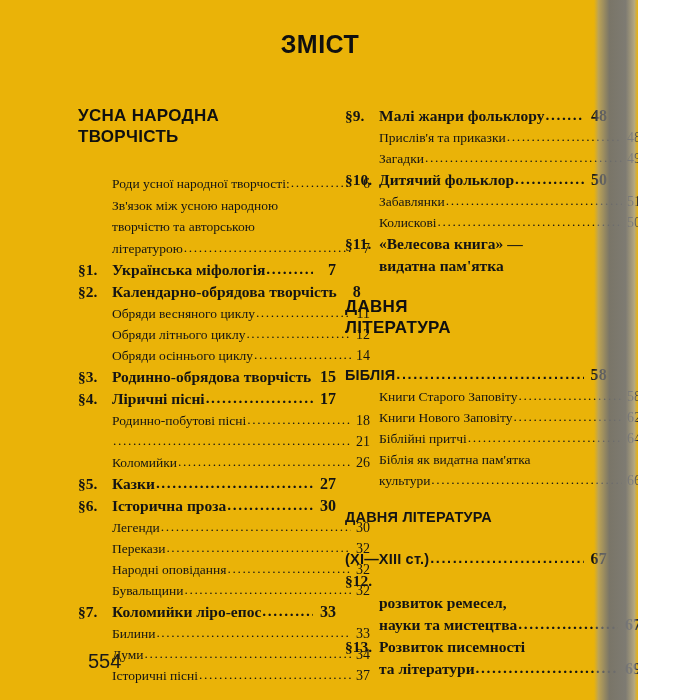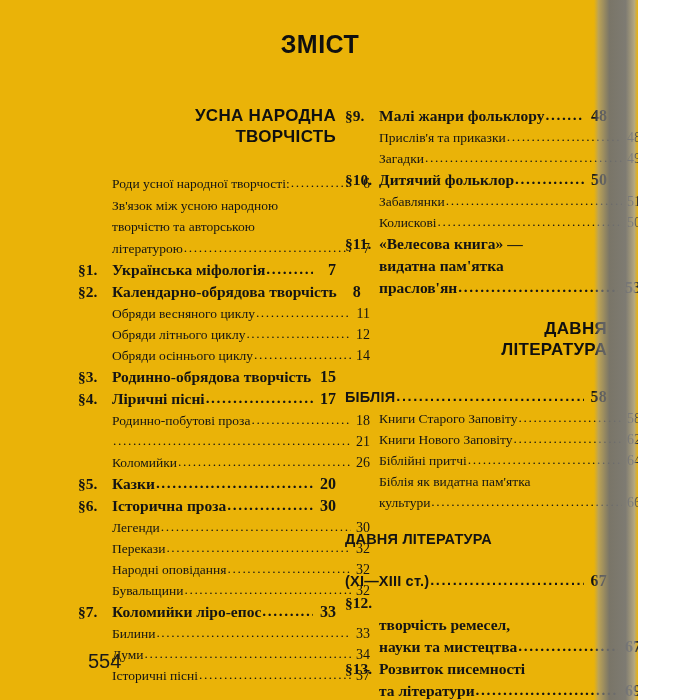--- a/index.html
+++ b/index.html
@@ -61,21 +61,21 @@
     top: 105px;
   }
   #column-left  { left: 78px;  width: 258px; }
   #column-right { left: 345px; width: 262px; }
 
   .section-heading {
     font-family: "Liberation Sans", "DejaVu Sans", sans-serif;
     font-weight: bold;
     font-size: 17px;
     line-height: 21px;
-    text-align: right;
+    text-align: left;
     letter-spacing: 0.3px;
     color: #101010;
     margin: 0 0 26px 0;
   }
   .section-heading.gap-top { margin-top: 4px; }
 
   
   .toc-row {
     display: flex;
     align-items: baseline;
@@ -225,38 +225,38 @@
           <span class="leader"></span>
           <span class="page">15</span>
         </div>
         <div class="toc-row lvl1">
           <span class="num">§4.</span>
           <span class="label">Ліричні пісні</span>
           <span class="leader"></span>
           <span class="page">17</span>
         </div>
         <div class="toc-row lvl2">
-          <span class="label">Родинно-побутові проза</span>
+          <span class="label">Родинно-побутові пісні</span>
           <span class="leader"></span>
           <span class="page">18</span>
         </div>
         <div class="toc-row lvl2">
           <span class="leader"></span>
           <span class="page">21</span>
         </div>
         <div class="toc-row lvl2">
           <span class="label">Коломийки</span>
           <span class="leader"></span>
           <span class="page">26</span>
         </div>
         <div class="toc-row lvl1">
           <span class="num">§5.</span>
           <span class="label">Казки</span>
           <span class="leader"></span>
-          <span class="page">20</span>
+          <span class="page">27</span>
         </div>
         <div class="toc-row lvl1">
           <span class="num">§6.</span>
           <span class="label">Історична проза</span>
           <span class="leader"></span>
           <span class="page">30</span>
         </div>
         <div class="toc-row lvl2">
           <span class="label">Легенди</span>
           <span class="leader"></span>
@@ -334,25 +334,20 @@
           <span class="label">Колискові</span>
           <span class="leader"></span>
           <span class="page">50</span>
         </div>
         <div class="toc-row lvl1 no-leader">
           <span class="num">§11.</span>
           <span class="label">«Велесова книга» —</span>
         </div>
         <div class="toc-row lvl1 cont no-leader">
           <span class="label">видатна пам'ятка</span>
-        </div>
-        <div class="toc-row lvl1 cont">
-          <span class="label">праслов'ян</span>
-          <span class="leader"></span>
-          <span class="page">53</span>
         </div>
       </div>
 
     <div class="spacer-m"></div>
     <div class="section-heading gap-top">ДАВНЯ<br>ЛІТЕРАТУРА</div>
 
     <div id="right-entries-bottom">
         <div class="toc-row lvlh">
           <span class="label">БІБЛІЯ</span>
           <span class="leader"></span>
@@ -389,21 +384,21 @@
         </div>
         <div class="toc-row lvlh cont">
           <span class="label">(XI—XIII ст.)</span>
           <span class="leader"></span>
           <span class="page">67</span>
         </div>
         <div class="toc-row lvl1 no-leader">
           <span class="num">§12.</span>
         </div>
         <div class="toc-row lvl1 cont no-leader">
-          <span class="label">творчість ремесел,</span>
+          <span class="label">розвиток ремесел,</span>
         </div>
         <div class="toc-row lvl1 cont">
           <span class="label">науки та мистецтва</span>
           <span class="leader"></span>
           <span class="page">67</span>
         </div>
         <div class="toc-row lvl1 no-leader">
           <span class="num">§13.</span>
           <span class="label">Розвиток писемності</span>
         </div>

